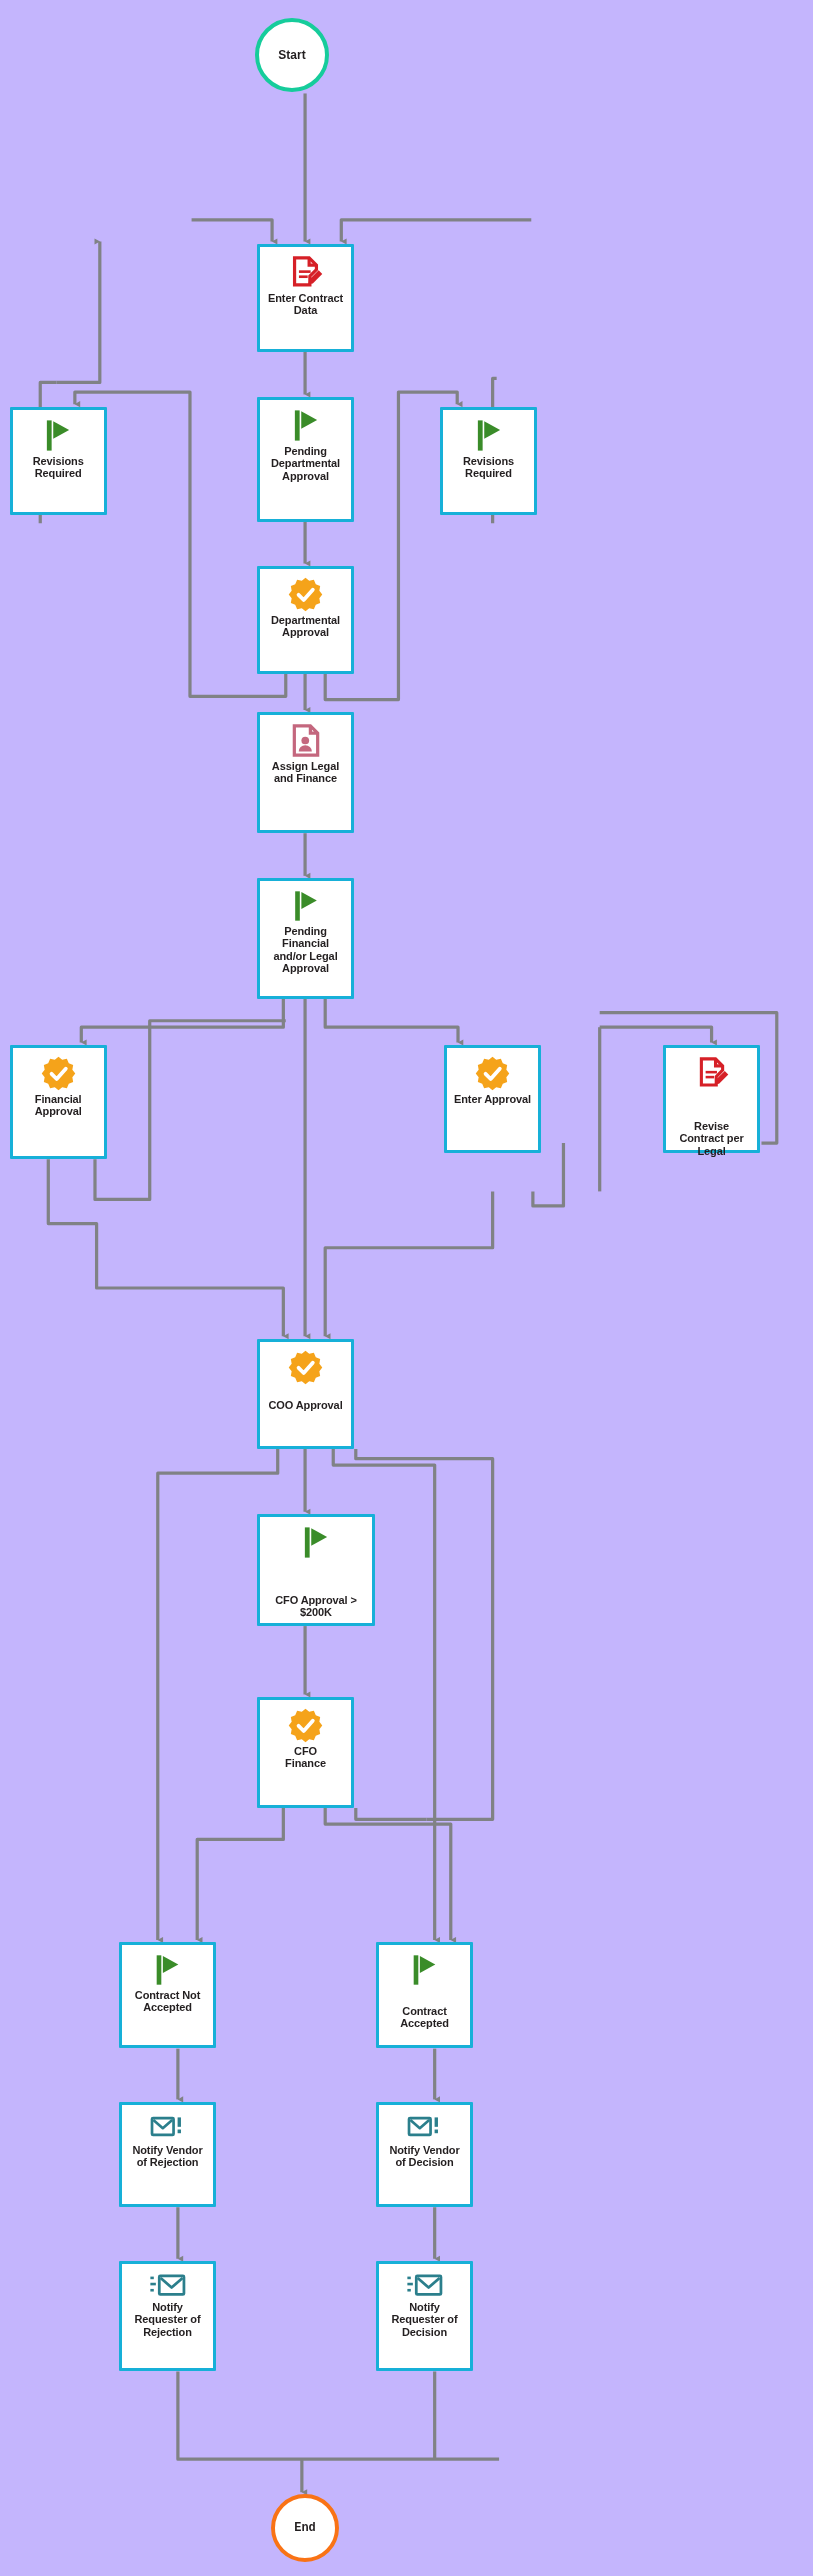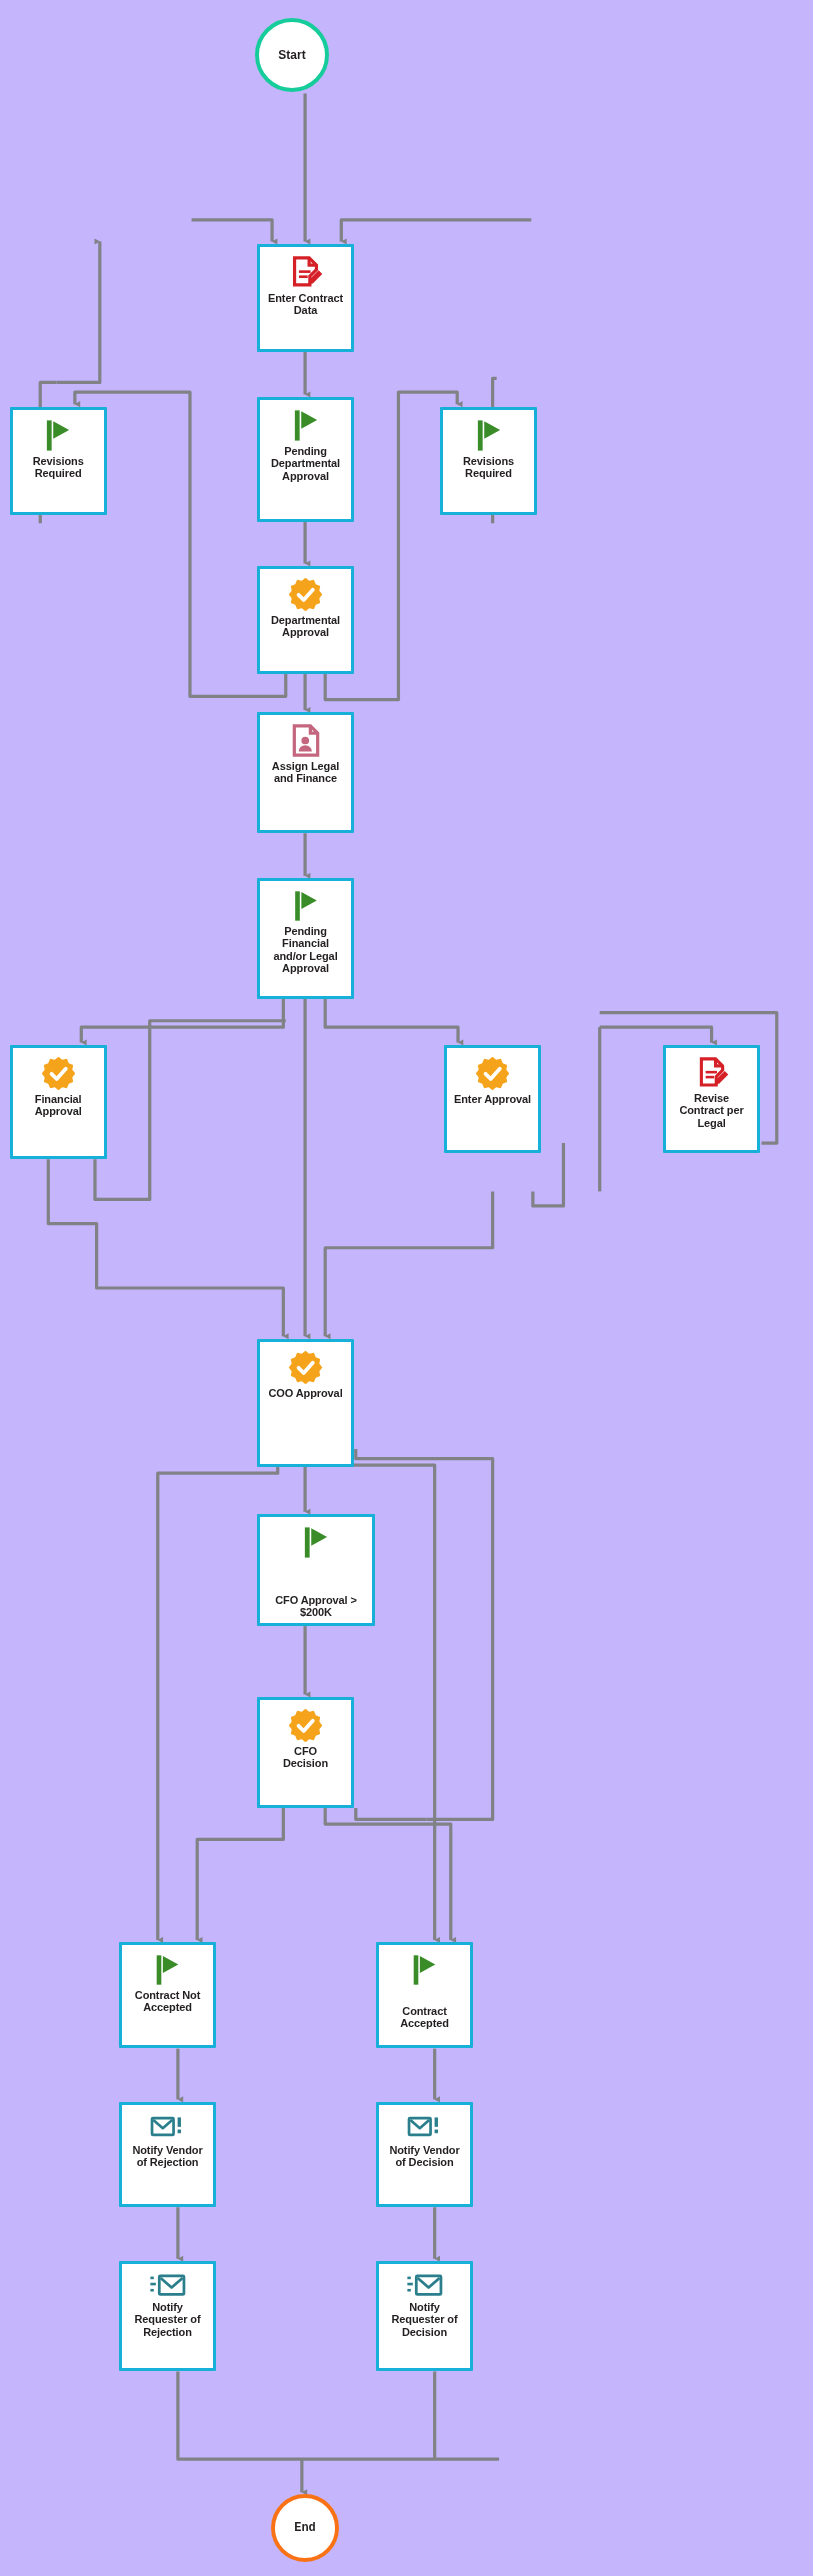--- a/index.html
+++ b/index.html
@@ -214,36 +214,36 @@
   <div class="node" style="left:444px;top:1045px;width:97px;height:108px;">
     <span class="ico">
       <svg width="35" height="35" viewBox="0 0 48 48">
         <path d="M24 1 l5.1 4.0 6.4 -1.1 2.6 6.0 6.0 2.6 -1.1 6.4 4.0 5.1 -4.0 5.1 1.1 6.4 -6.0 2.6 -2.6 6.0 -6.4 -1.1 -5.1 4.0 -5.1 -4.0 -6.4 1.1 -2.6 -6.0 -6.0 -2.6 1.1 -6.4 -4.0 -5.1 4.0 -5.1 -1.1 -6.4 6.0 -2.6 2.6 -6.0 6.4 1.1 Z" fill="#f5a31a"></path>
         <path d="M14.5 24.5 L21.5 31.5 L34 17.5" fill="none" stroke="#ffffff" stroke-width="5.2" stroke-linecap="round" stroke-linejoin="round"></path>
       </svg>
     </span>
     <span class="lbl">Enter Approval</span>
   </div>
 
-  <div class="node" style="left:663px;top:1045px;width:97px;height:108px;">
+  <div class="node" style="left:663px;top:1045px;width:97px;height:108px;gap:28px;">
     <span class="ico">
       <svg width="34" height="34" viewBox="0 0 48 48">
         <path d="M9 4 h20 l10 10 v6 l-9 9 v12 H9 Z" fill="none" stroke="#d62027" stroke-width="4.4"></path>
         <path d="M29 4 v10 h10" fill="none" stroke="#d62027" stroke-width="4.4"></path>
         <rect x="15" y="21" width="16" height="3.6" fill="#d62027"></rect>
         <rect x="15" y="28" width="12" height="3.6" fill="#d62027"></rect>
         <path d="M42 21 l5 5 -13 13 -6 1 1 -6 Z" fill="#d62027"></path>
       </svg>
     </span>
     <span class="lbl">Revise
 Contract per
 Legal</span>
   </div>
 
-  <div class="node" style="left:257px;top:1339px;width:97px;height:128px;">
+  <div class="node" style="left:257px;top:1339px;width:97px;height:110px;gap:12px;">
     <span class="ico">
       <svg width="35" height="35" viewBox="0 0 48 48">
         <path d="M24 1 l5.1 4.0 6.4 -1.1 2.6 6.0 6.0 2.6 -1.1 6.4 4.0 5.1 -4.0 5.1 1.1 6.4 -6.0 2.6 -2.6 6.0 -6.4 -1.1 -5.1 4.0 -5.1 -4.0 -6.4 1.1 -2.6 -6.0 -6.0 -2.6 1.1 -6.4 -4.0 -5.1 4.0 -5.1 -1.1 -6.4 6.0 -2.6 2.6 -6.0 6.4 1.1 Z" fill="#f5a31a"></path>
         <path d="M14.5 24.5 L21.5 31.5 L34 17.5" fill="none" stroke="#ffffff" stroke-width="5.2" stroke-linecap="round" stroke-linejoin="round"></path>
       </svg>
     </span>
     <span class="lbl">COO Approval</span>
   </div>
 
   <div class="node" style="left:257px;top:1514px;width:118px;height:112px;gap:32px;">
@@ -258,21 +258,21 @@
   </div>
 
   <div class="node" style="left:257px;top:1697px;width:97px;height:111px;">
     <span class="ico">
       <svg width="35" height="35" viewBox="0 0 48 48">
         <path d="M24 1 l5.1 4.0 6.4 -1.1 2.6 6.0 6.0 2.6 -1.1 6.4 4.0 5.1 -4.0 5.1 1.1 6.4 -6.0 2.6 -2.6 6.0 -6.4 -1.1 -5.1 4.0 -5.1 -4.0 -6.4 1.1 -2.6 -6.0 -6.0 -2.6 1.1 -6.4 -4.0 -5.1 4.0 -5.1 -1.1 -6.4 6.0 -2.6 2.6 -6.0 6.4 1.1 Z" fill="#f5a31a"></path>
         <path d="M14.5 24.5 L21.5 31.5 L34 17.5" fill="none" stroke="#ffffff" stroke-width="5.2" stroke-linecap="round" stroke-linejoin="round"></path>
       </svg>
     </span>
     <span class="lbl">CFO
-Decision</span>
+Finance</span>
   </div>
 
   <div class="node" style="left:119px;top:1942px;width:97px;height:106px;">
     <span class="ico">
       <svg width="31" height="34" viewBox="0 0 40 44">
         <rect x="6" y="3" width="6" height="38" fill="#3a8c29"></rect>
         <path d="M14 4 L34 15 L14 26 Z" fill="#3a8c29"></path>
       </svg>
     </span>
     <span class="lbl">Contract Not

